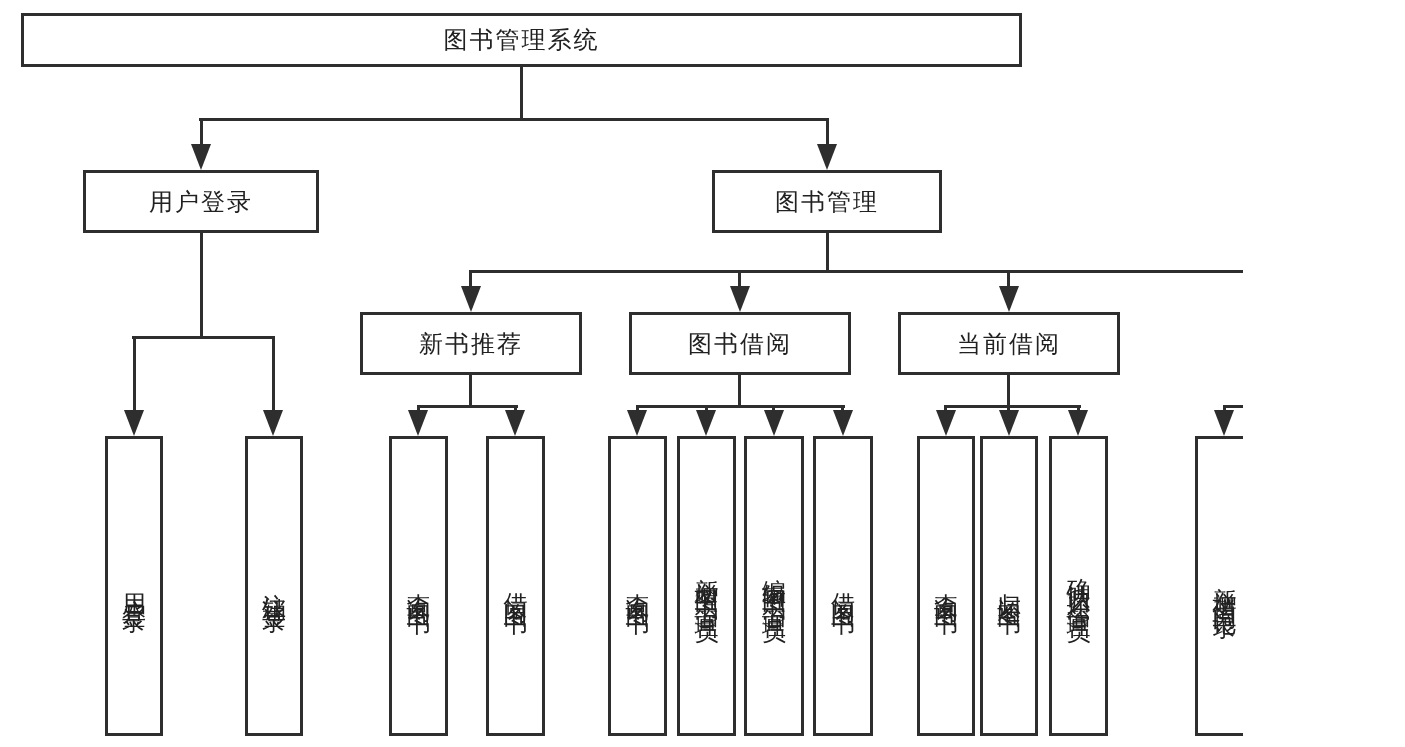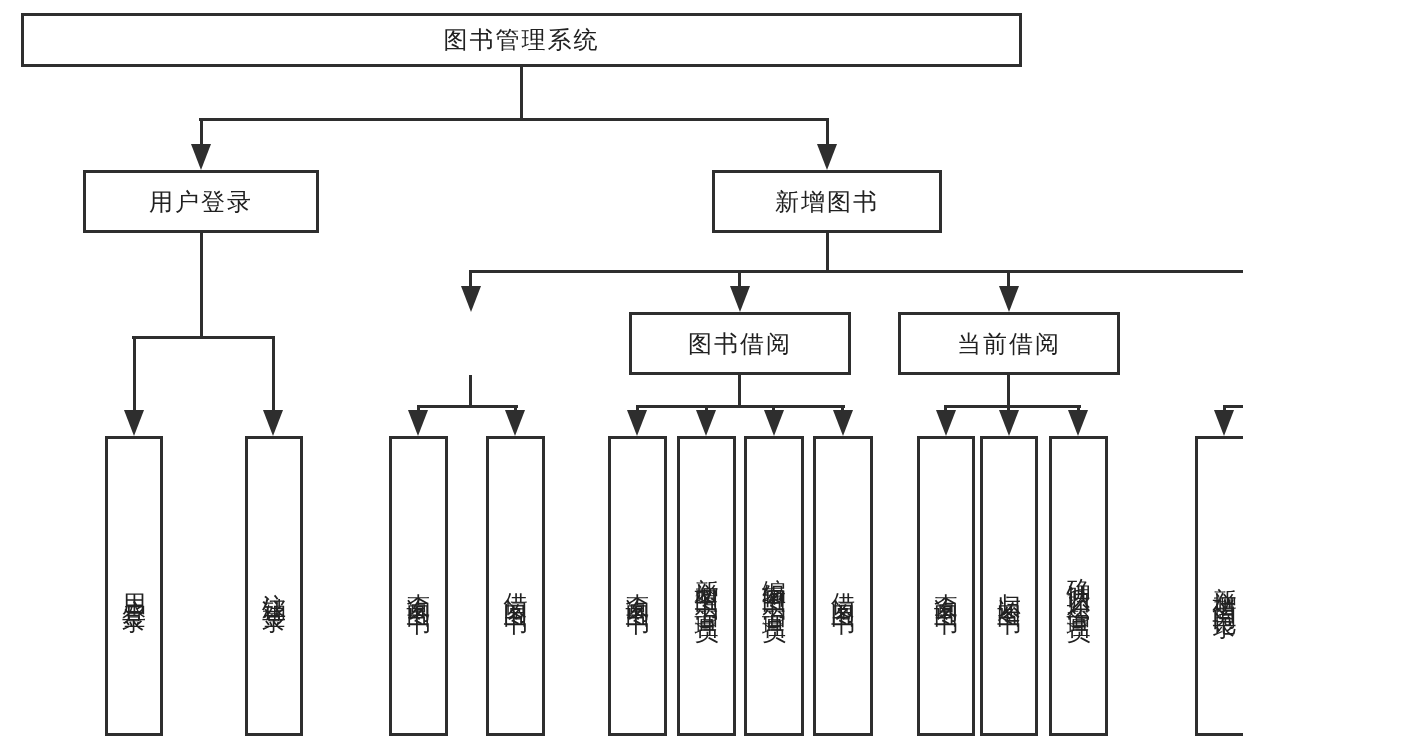--- a/index.html
+++ b/index.html
@@ -119,23 +119,26 @@
 
   <div class="node" style="left:21px;top:13px;width:1001px;height:54px;">
     <span>图书管理系统</span>
   </div>
 
   <div class="node" style="left:83px;top:170px;width:236px;height:63px;">
     <span>用户登录</span>
   </div>
 
   <div class="node" style="left:712px;top:170px;width:230px;height:63px;">
-    <span>新增图书</span>
-  </div>
-
+    <span>图书管理</span>
+  </div>
+
+  <div class="node" style="left:360px;top:312px;width:222px;height:63px;">
+    <span>新书推荐</span>
+  </div>
 
   <div class="node" style="left:898px;top:312px;width:222px;height:63px;">
     <span>当前借阅</span>
   </div>
 
   <div class="node" style="left:629px;top:312px;width:222px;height:63px;">
     <span>图书借阅</span>
   </div>
 
 

